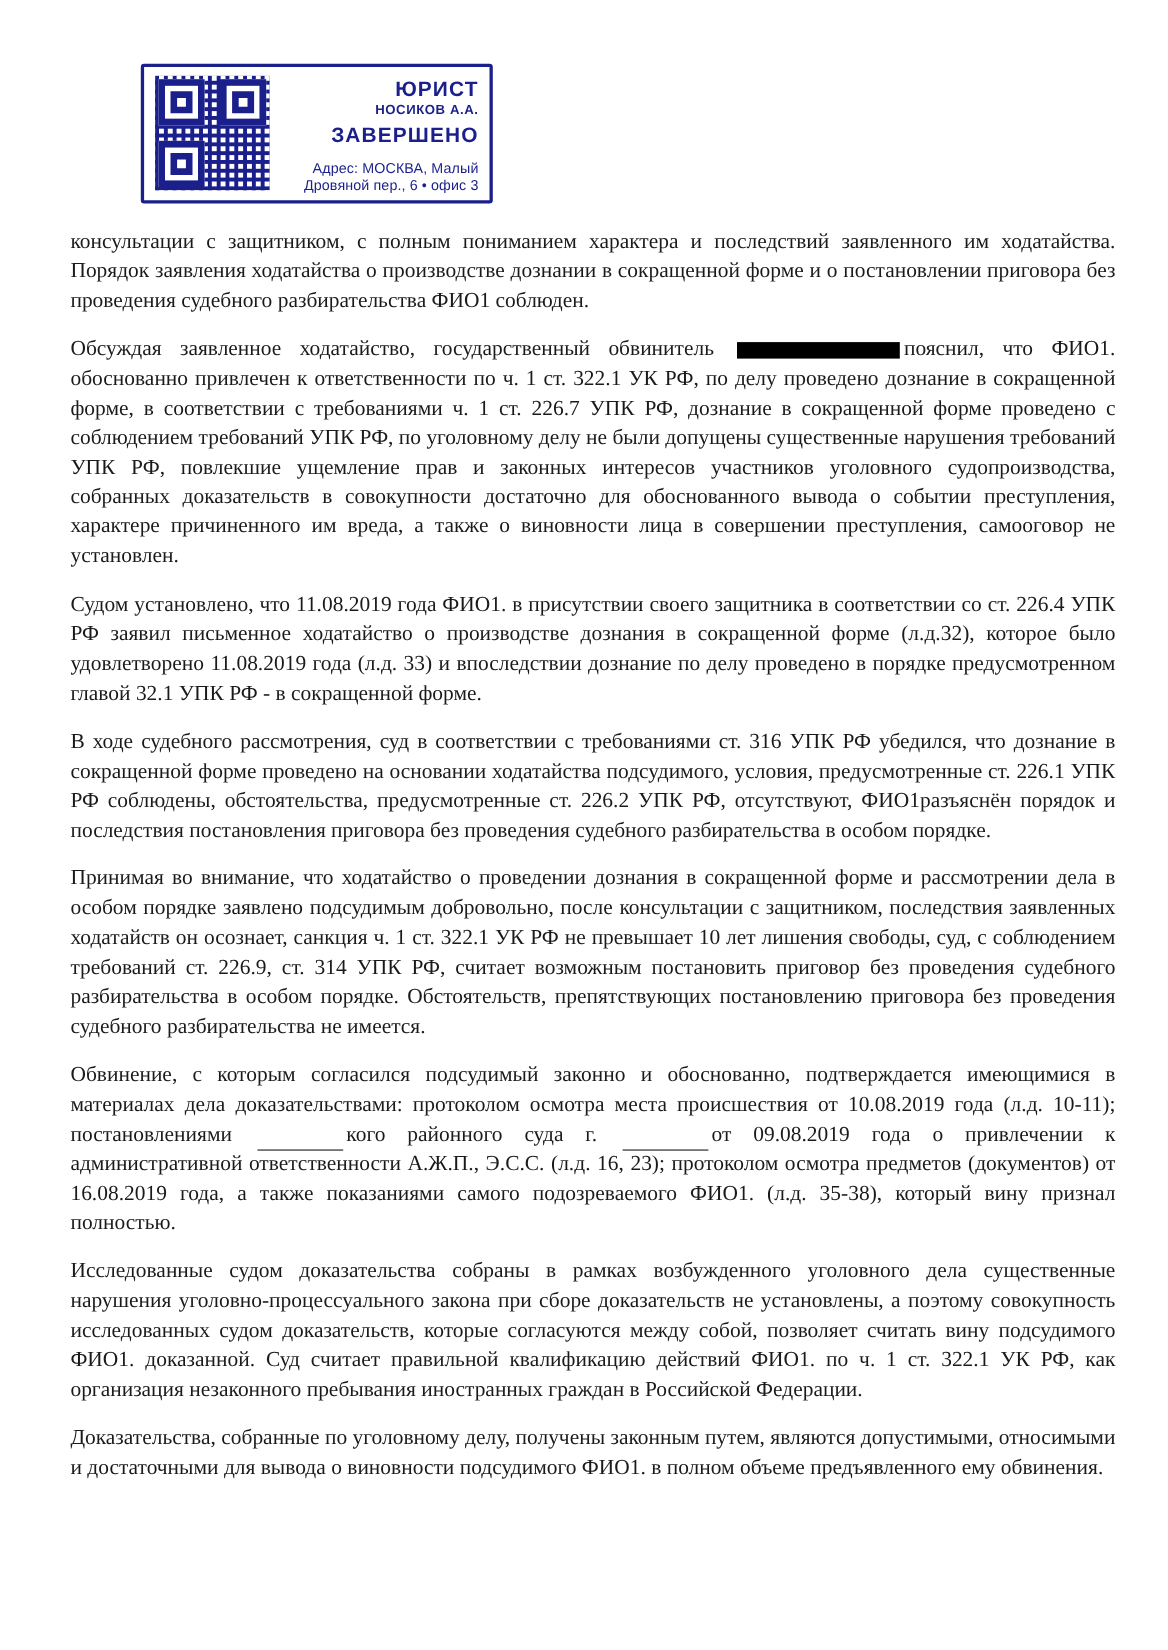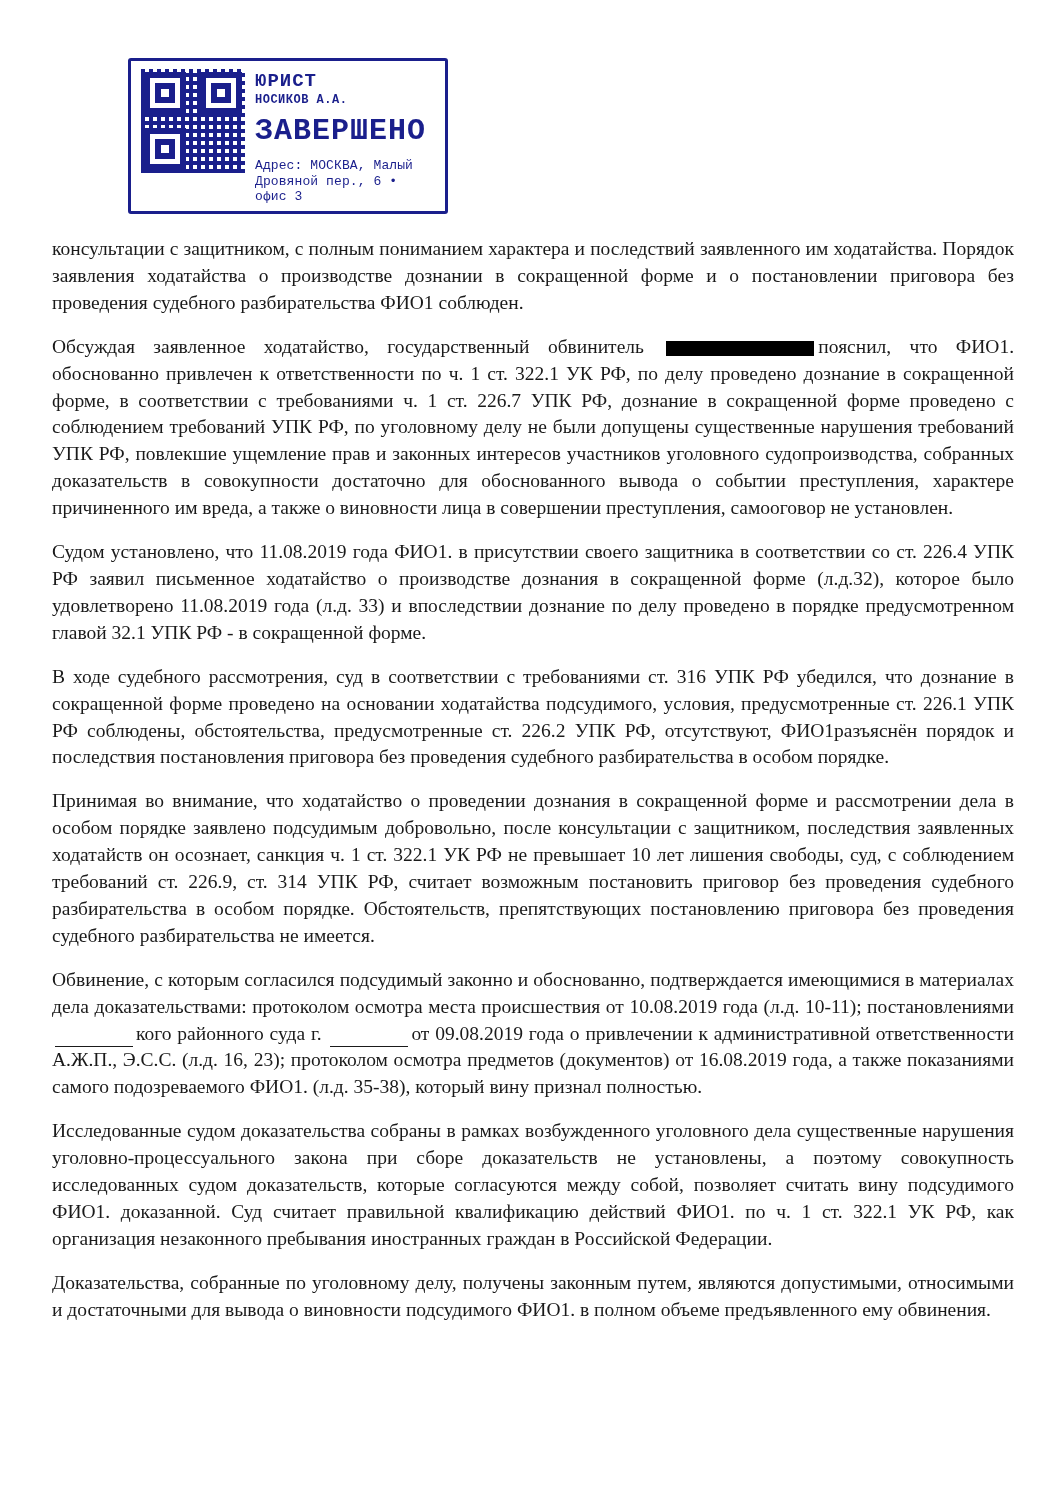--- a/index.html
+++ b/index.html
@@ -66,57 +66,57 @@
     bottom: 3px;
     left: 3px;
     width: 30px;
     height: 30px;
     border: 6px solid #1a1f8c;
     background: #fff;
     box-shadow: inset 0 0 0 5px #fff, inset 0 0 0 11px #1a1f8c;
   }
   .stamp-text {
     flex: 1;
-    text-align: left;
+    text-align: right;
     color: #1a1f8c;
-    font-family: Liberation Mono, monospace;
+    font-family: Liberation Sans, sans-serif;
     padding-top: 2px;
   }
   .stamp-line1 {
     font-size: 19px;
     font-weight: bold;
     letter-spacing: 1px;
     line-height: 1.15;
   }
   .stamp-line2 {
     font-size: 12px;
     font-weight: bold;
     letter-spacing: 0.5px;
     line-height: 1.2;
   }
   .stamp-line3 {
-    font-size: 30px;
+    font-size: 19px;
     font-weight: bold;
     letter-spacing: 1px;
     margin-top: 6px;
     line-height: 1.2;
   }
   .stamp-addr {
     font-size: 13px;
     margin-top: 9px;
     letter-spacing: 0.1px;
     line-height: 1.2;
   }
 
   
   .doc-body {
     margin-top: 22px;
   }
   p.para {
-    margin: 0 0 17px 4px;
+    margin: 0 0 17px 16px;
     font-size: 19.5px;
     line-height: 1.38;
     text-align: justify;
     text-indent: 0;
     hyphens: none;
   }
   p.para:last-child { margin-bottom: 0; }
 
   .redaction {
     display: inline-block;

